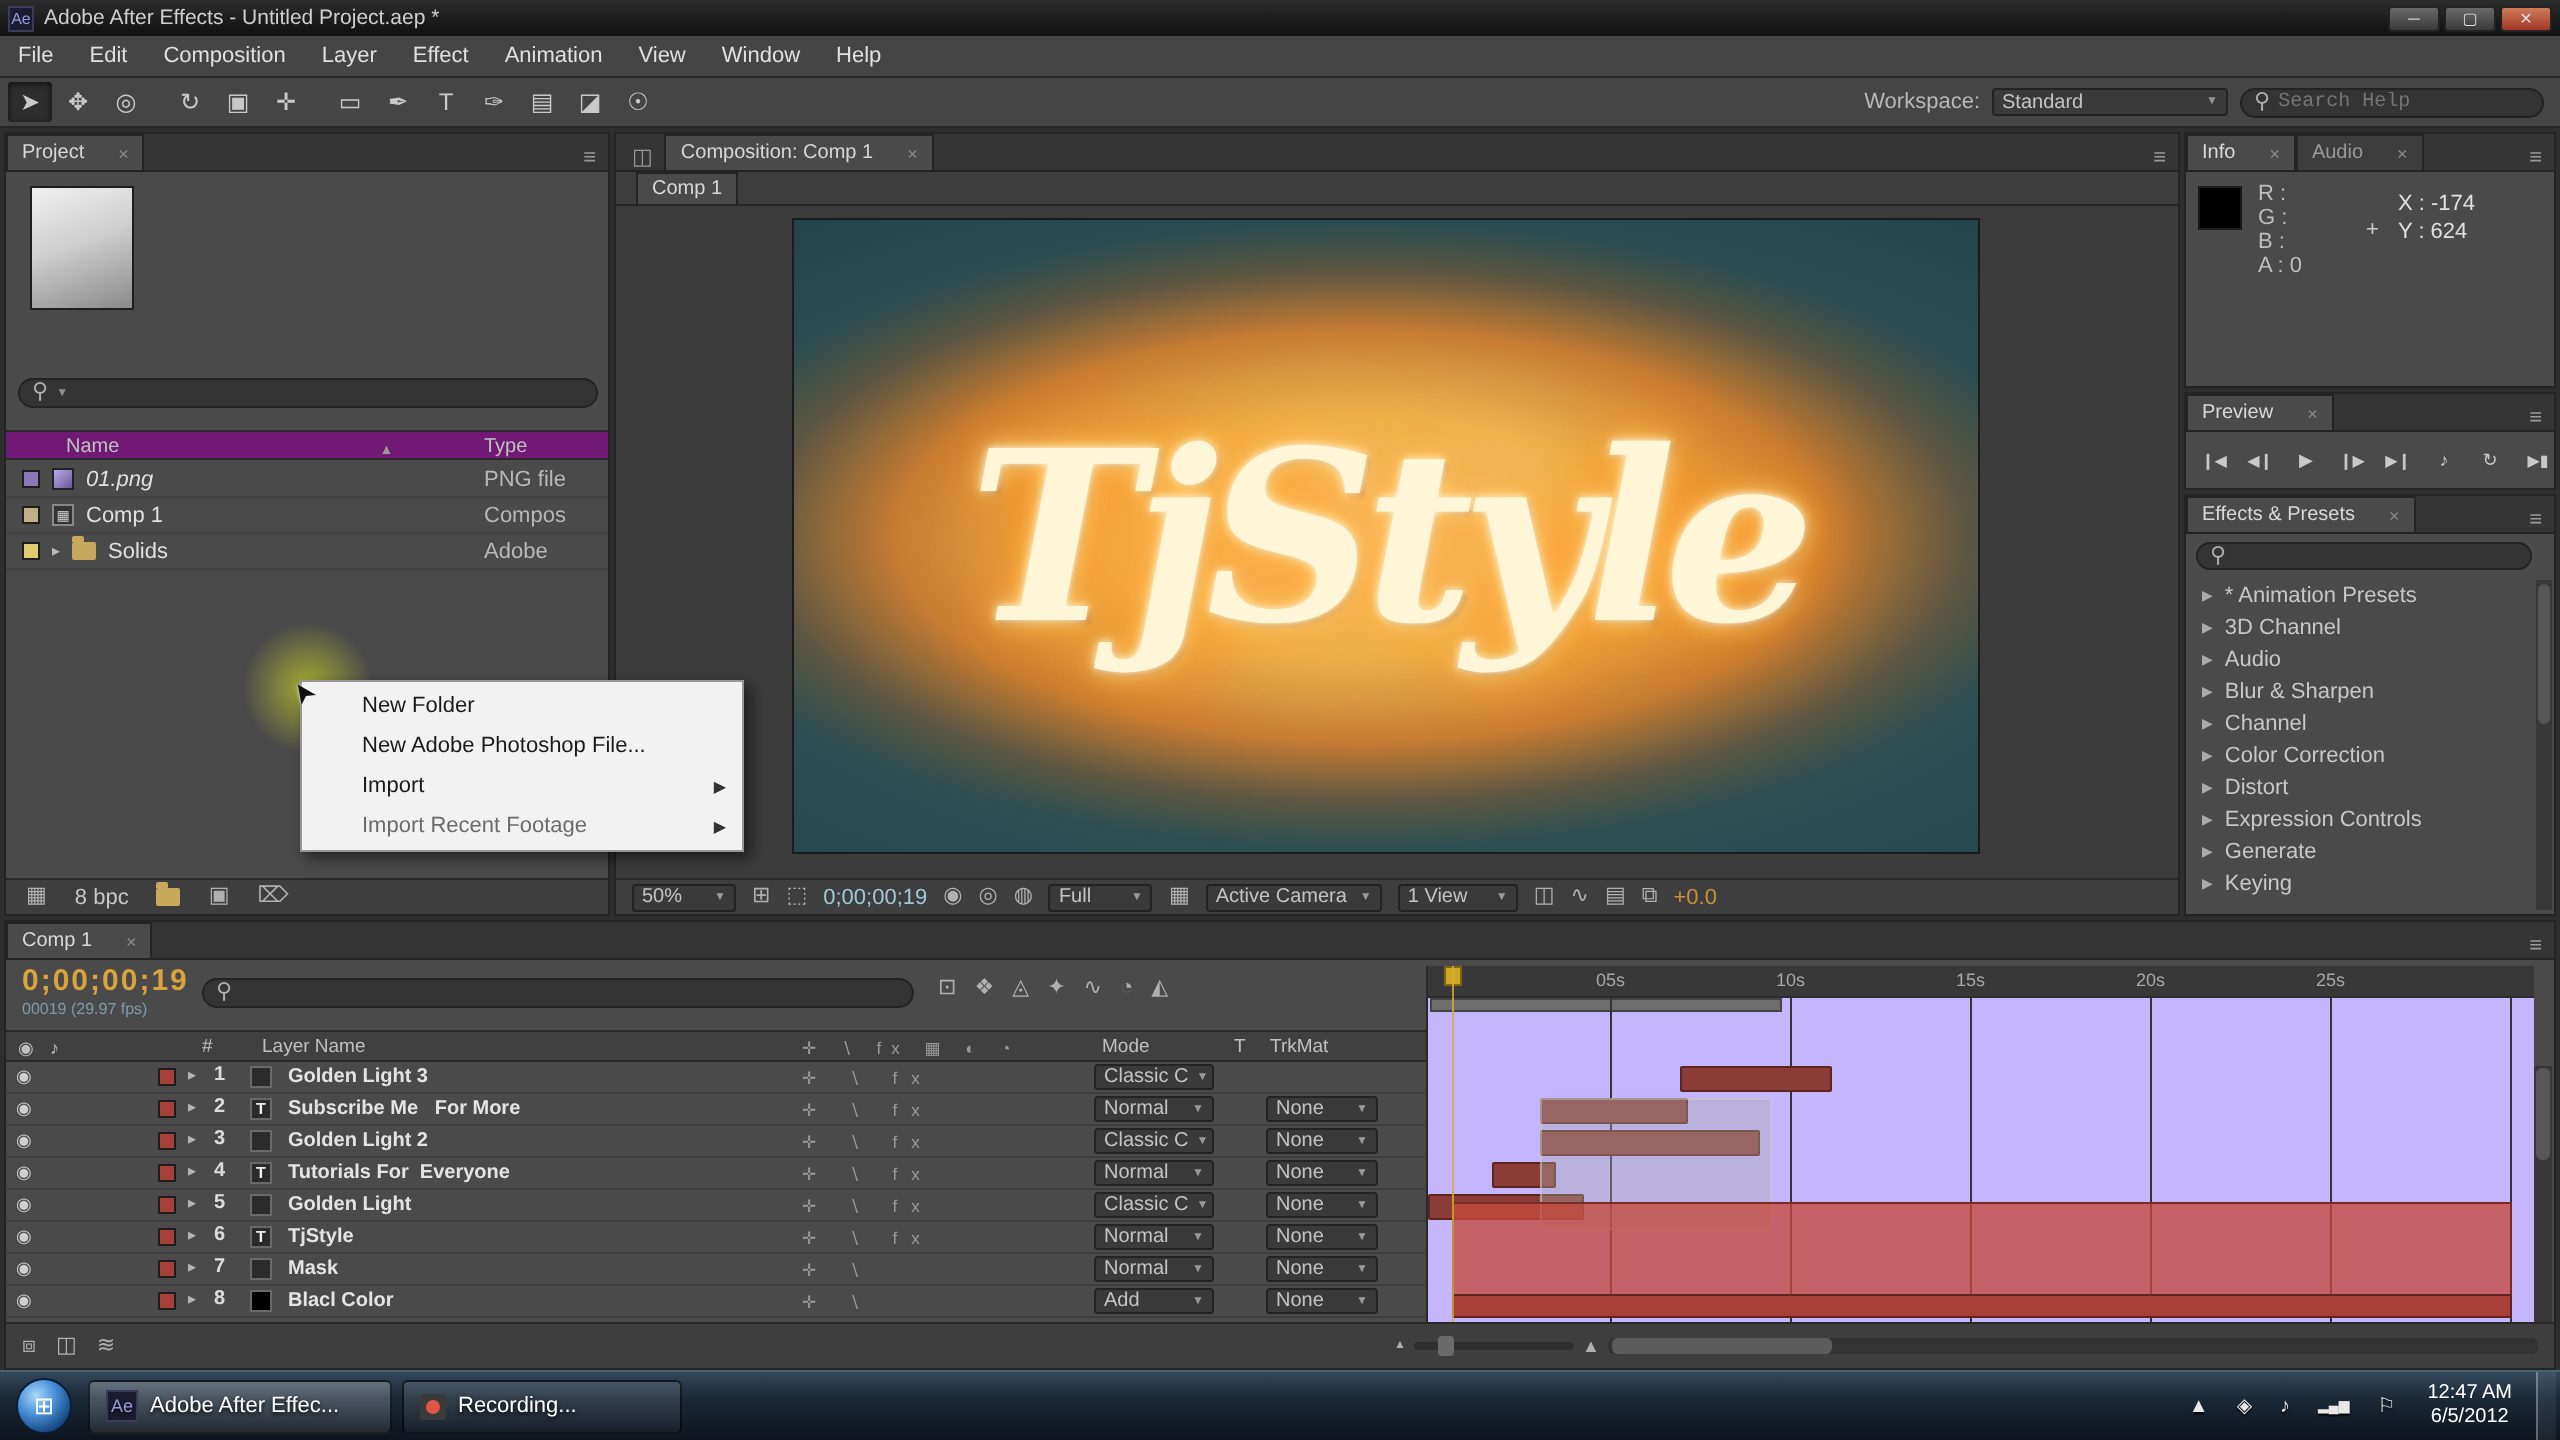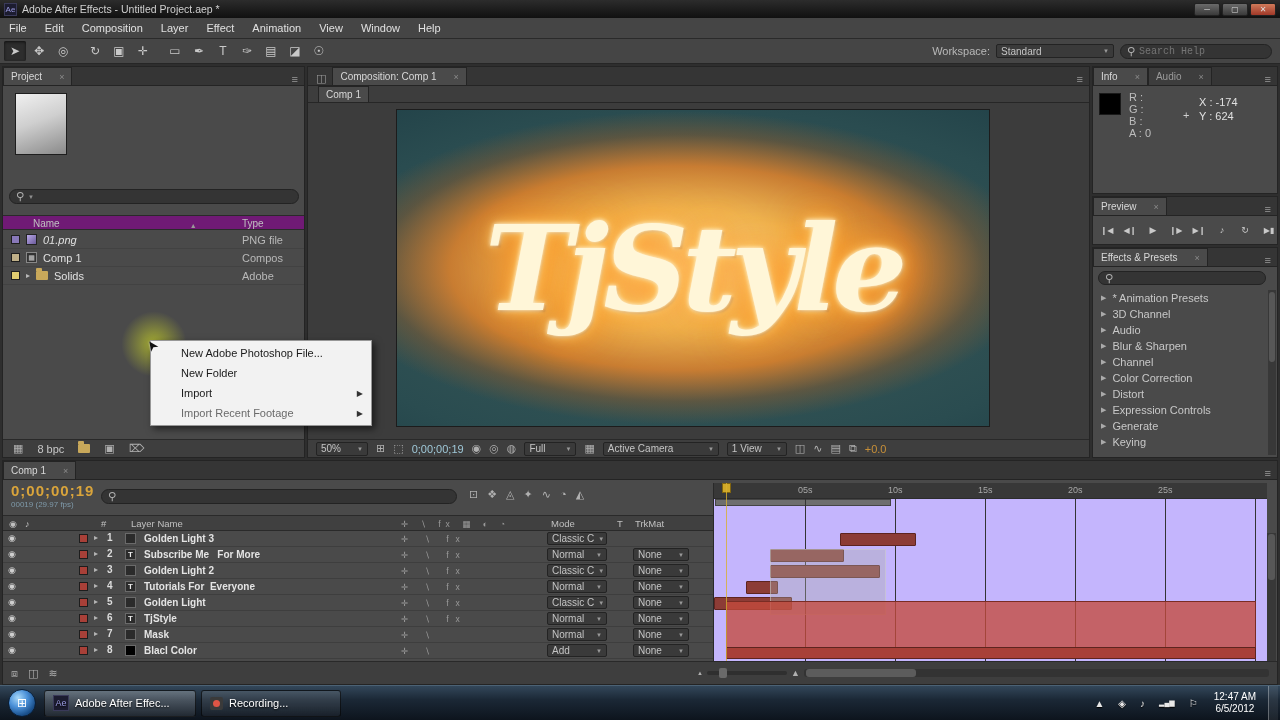--- a/index.html
+++ b/index.html
@@ -201,21 +201,21 @@
     <span class="ic">⬚</span>
     <span style="color:#9fc8d8">0;00;00;19</span>
     <span class="ic">◉</span>
     <span class="ic">◎</span>
     <span class="ic">◍</span>
     <span class="dd" style="width:52px">
         <span>Full</span>
         <span class="car" style="margin-left:auto">▼</span>
       </span>
     <span class="ic">▦</span>
-    <span class="dd" style="width:116px">
+    <span class="dd" style="width:88px">
         <span>Active Camera</span>
         <span class="car" style="margin-left:auto">▼</span>
       </span>
     <span class="dd" style="width:60px">
         <span>1 View</span>
         <span class="car" style="margin-left:auto">▼</span>
       </span>
     <span class="ic">◫</span>
     <span class="ic">∿</span>
     <span class="ic">▤</span>
@@ -542,24 +542,24 @@
       <span class="ic" style="font-size:9px">▲</span>
       <span style="flex:1;height:8px;background:#333;border-radius:3px;position:relative">
           <span style="position:absolute;left:2px;width:110px;height:8px;background:#5c5c5c;border-radius:3px"></span>
         </span>
     </span>
   </div>
 </div>
 
 <div id="ctxmenu">
   <div class="cmi">
+      <span>New Folder</span>
+    </div>
+  <div class="cmi">
       <span>New Adobe Photoshop File...</span>
-    </div>
-  <div class="cmi">
-      <span>New Folder</span>
     </div>
   <div class="cmi">
       <span>Import</span>
       <span class="sub">▶</span>
     </div>
   <div class="cmi dim">
       <span>Import Recent Footage</span>
       <span class="sub">▶</span>
     </div>
 </div>

